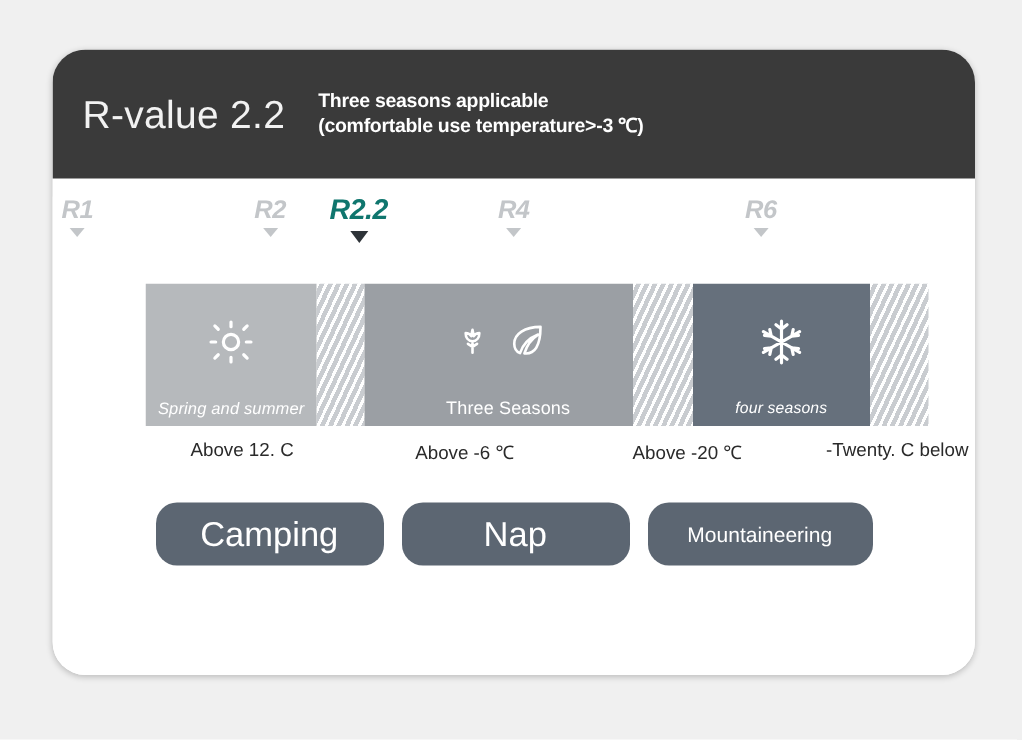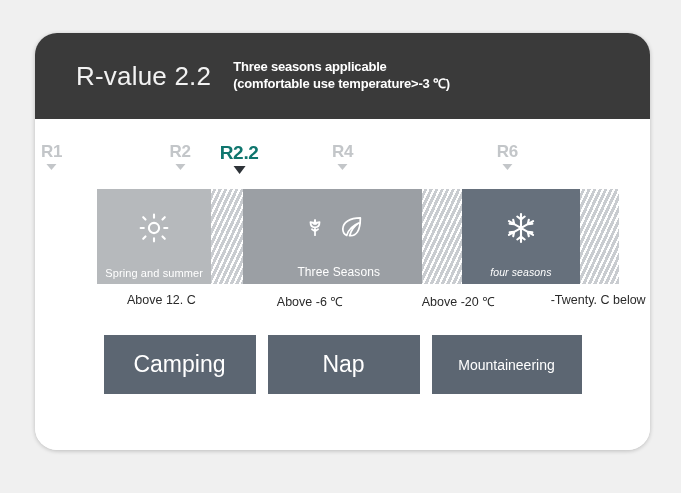--- a/index.html
+++ b/index.html
@@ -20,21 +20,21 @@
     box-shadow: 0 1px 4px rgba(0,0,0,0.22);
     overflow: hidden;
   }
 
   
   .header {
     height: 86px;
     background: #3a3a3a;
     display: flex;
     align-items: center;
-    padding-left: 41px;
+    padding-left: 20px;
     gap: 22px;
   }
   .rvalue-big {
     color: #f2f2f2;
     font-size: 26px;
     font-weight: 400;
     letter-spacing: .2px;
     white-space: nowrap;
   }
   .header-desc {
@@ -51,21 +51,22 @@
   
   .ticks {
     position: relative;
     height: 46px;
     margin: 12px 0 0 0;
   }
   .tick {
     position: absolute;
     transform: translateX(-50%);
     text-align: right;
-    top: 12px;
+    top: 0;
+    font-style: italic;
   }
   .tick .lbl {
     display: block;
     font-size: 17px;
     font-weight: 700;
     color: #c3c6c9;
     line-height: 1;
     letter-spacing: -.3px;
   }
   .tick.active .lbl { color: #0f766e; font-size: 19px; }
@@ -148,22 +149,22 @@
     left: 0; right: 0; top: 204px;
     display: flex;
     justify-content: center;
     align-items: stretch;
     gap: 12px;
   }
   .btn {
     background: #5c6672;
     color: #ffffff;
     border: none;
-    border-radius: 0;
-    height: 59px;
+    border-radius: 14px;
+    height: 42px;
     display: flex;
     align-items: center;
     justify-content: center;
     font-family: "Liberation Sans", sans-serif;
     cursor: pointer;
   }
   .btn.wide  { width: 152px; font-size: 23px; font-weight: 400; }
   .btn.mid   { width: 150px; font-size: 14px; font-weight: 400; }
   .btn.wide2 { width: 152px; font-size: 23px; font-weight: 400; }
 
@@ -201,21 +202,21 @@
           <span class="lbl">R4</span>
           <span class="arrow"></span>
         </div>
         <div class="tick" style="left: 76.8%;">
           <span class="lbl">R6</span>
           <span class="arrow"></span>
         </div>
       </div>
 
     <div class="bar" id="bar">
-        <div class="seg" style="width: 20.4%; background: rgb(182, 185, 188);">
+        <div class="seg" style="width: 20.4%; background: rgb(182, 185, 188); font-style: italic;">
           <div class="seg-content">
             <div class="seg-icons">
               <svg fill="none" stroke="#ffffff" stroke-width="1.5" stroke-linecap="round" stroke-linejoin="round" viewBox="0 0 24 24" width="34" height="34">
                 <path d="M12 8.4a3.6 3.6 0 1 0 0 7.2 3.6 3.6 0 0 0 0-7.2M12 2.6v2.2M12 19.2v2.2M4.4 4.4l1.6 1.6M18 18l1.6 1.6M2.6 12h2.2M19.2 12h2.2M4.4 19.6l1.6-1.6M18 6l1.6-1.6"></path>
               </svg>
             </div>
             <div class="seg-label">
               <span style="display:block">Spring and summer</span>
             </div>
           </div>

